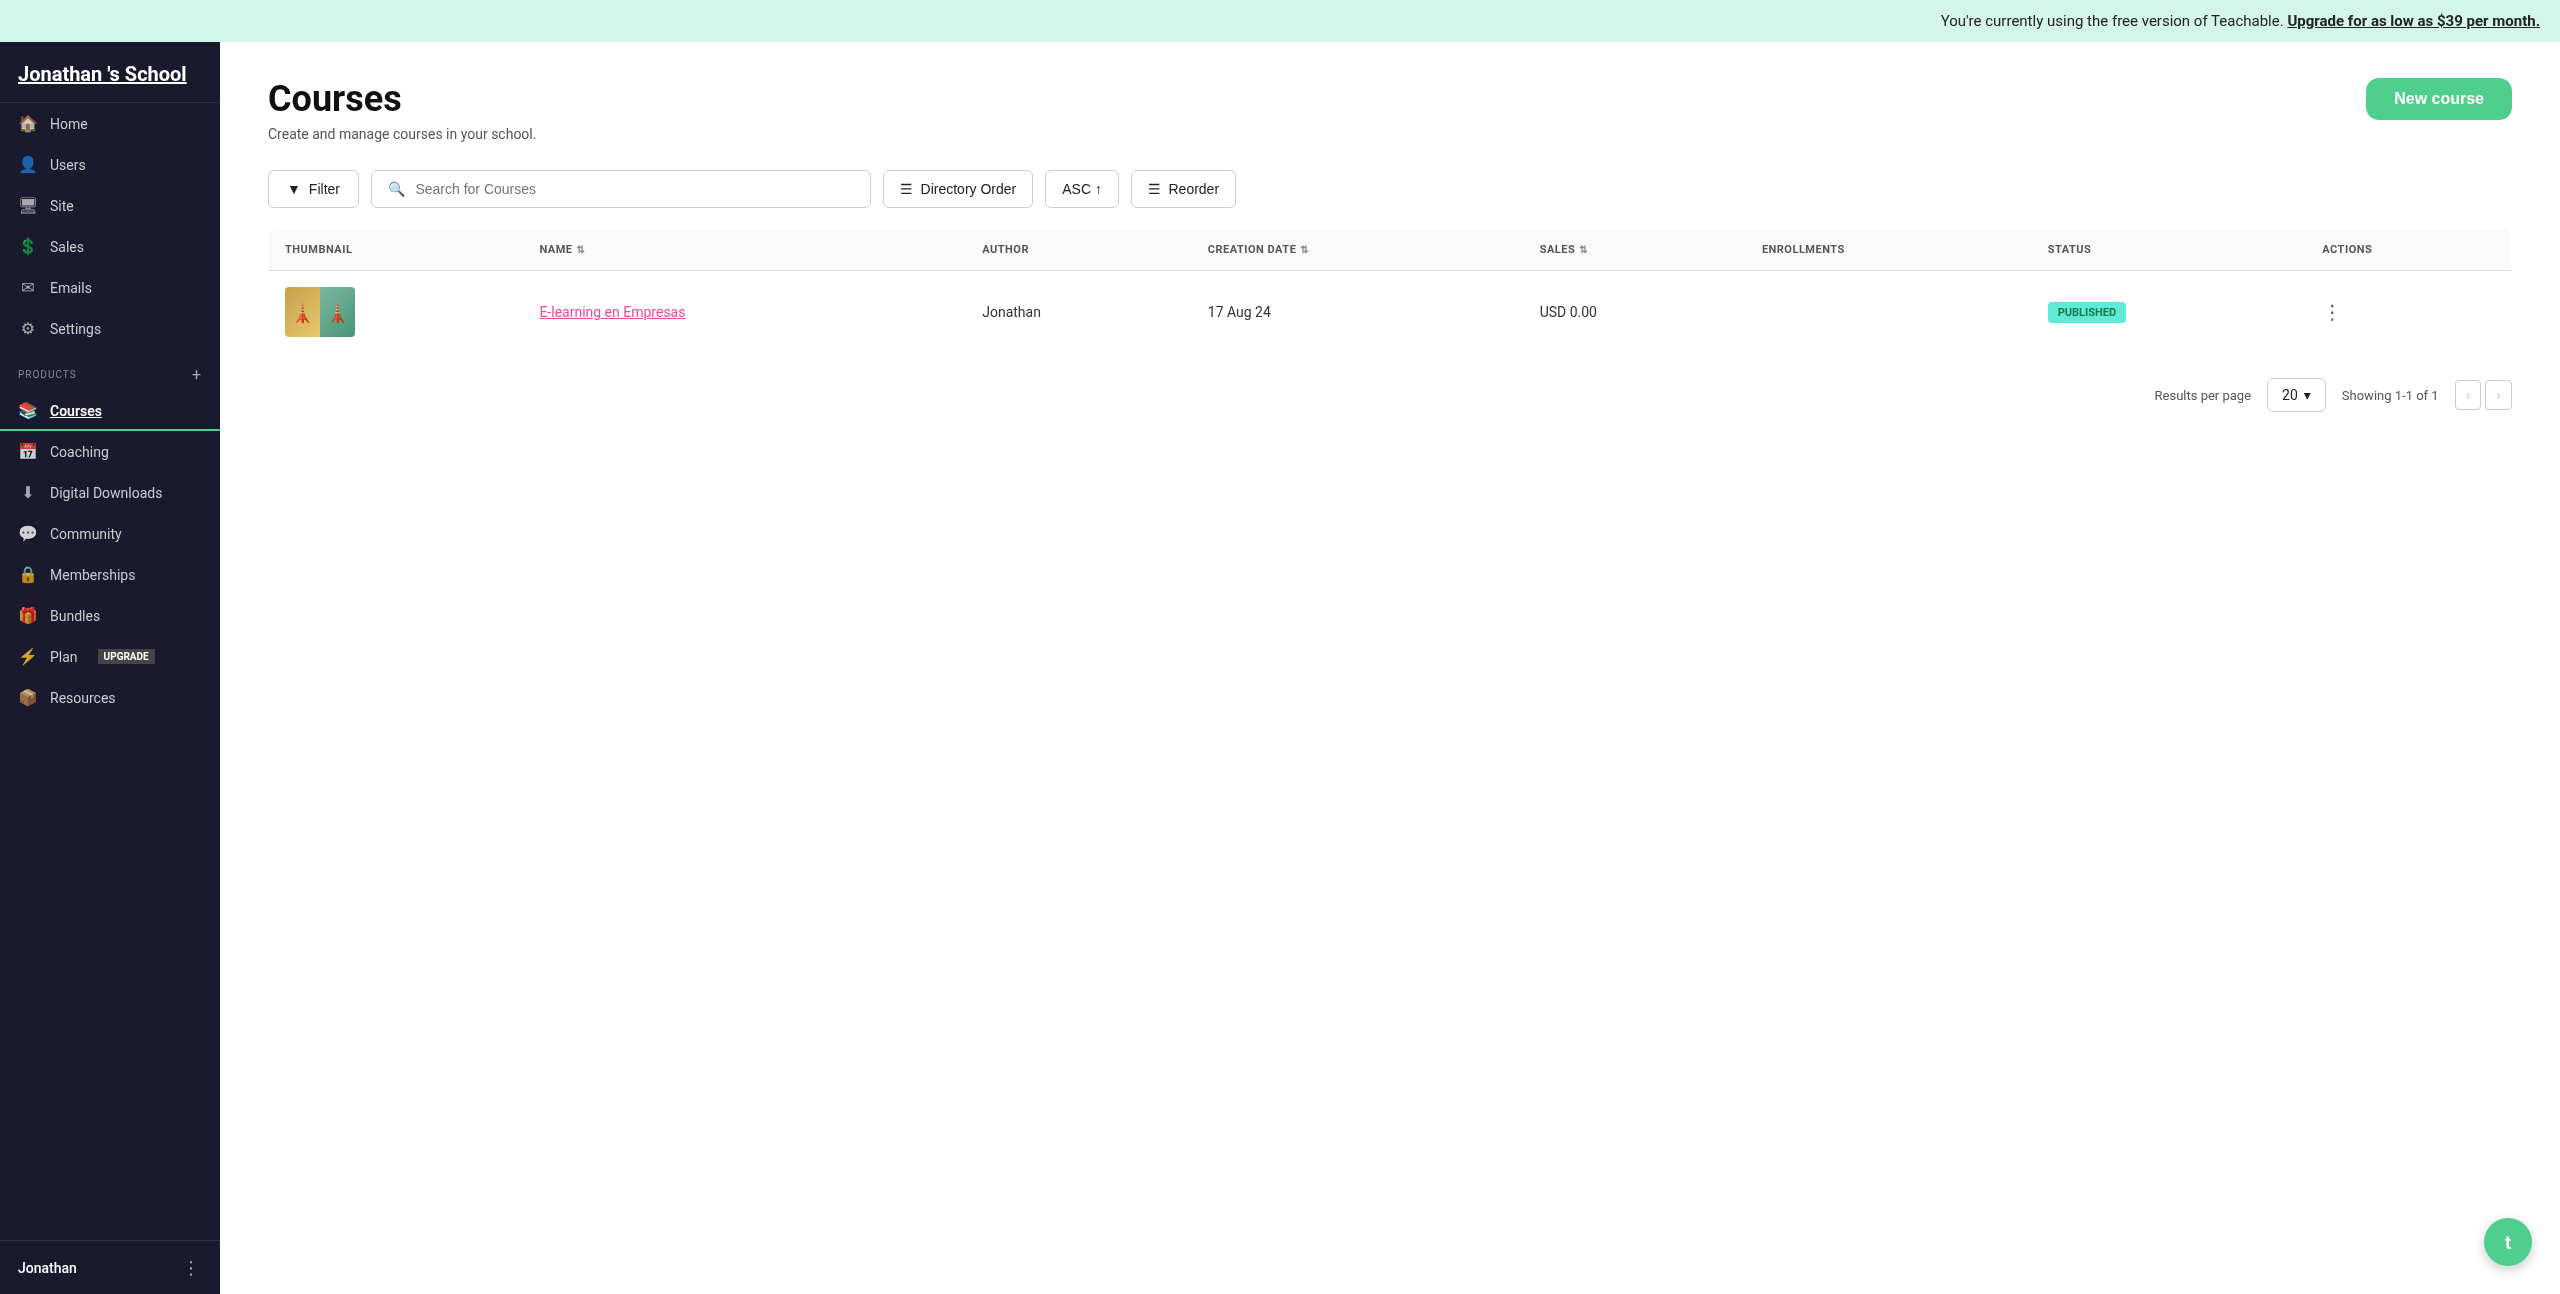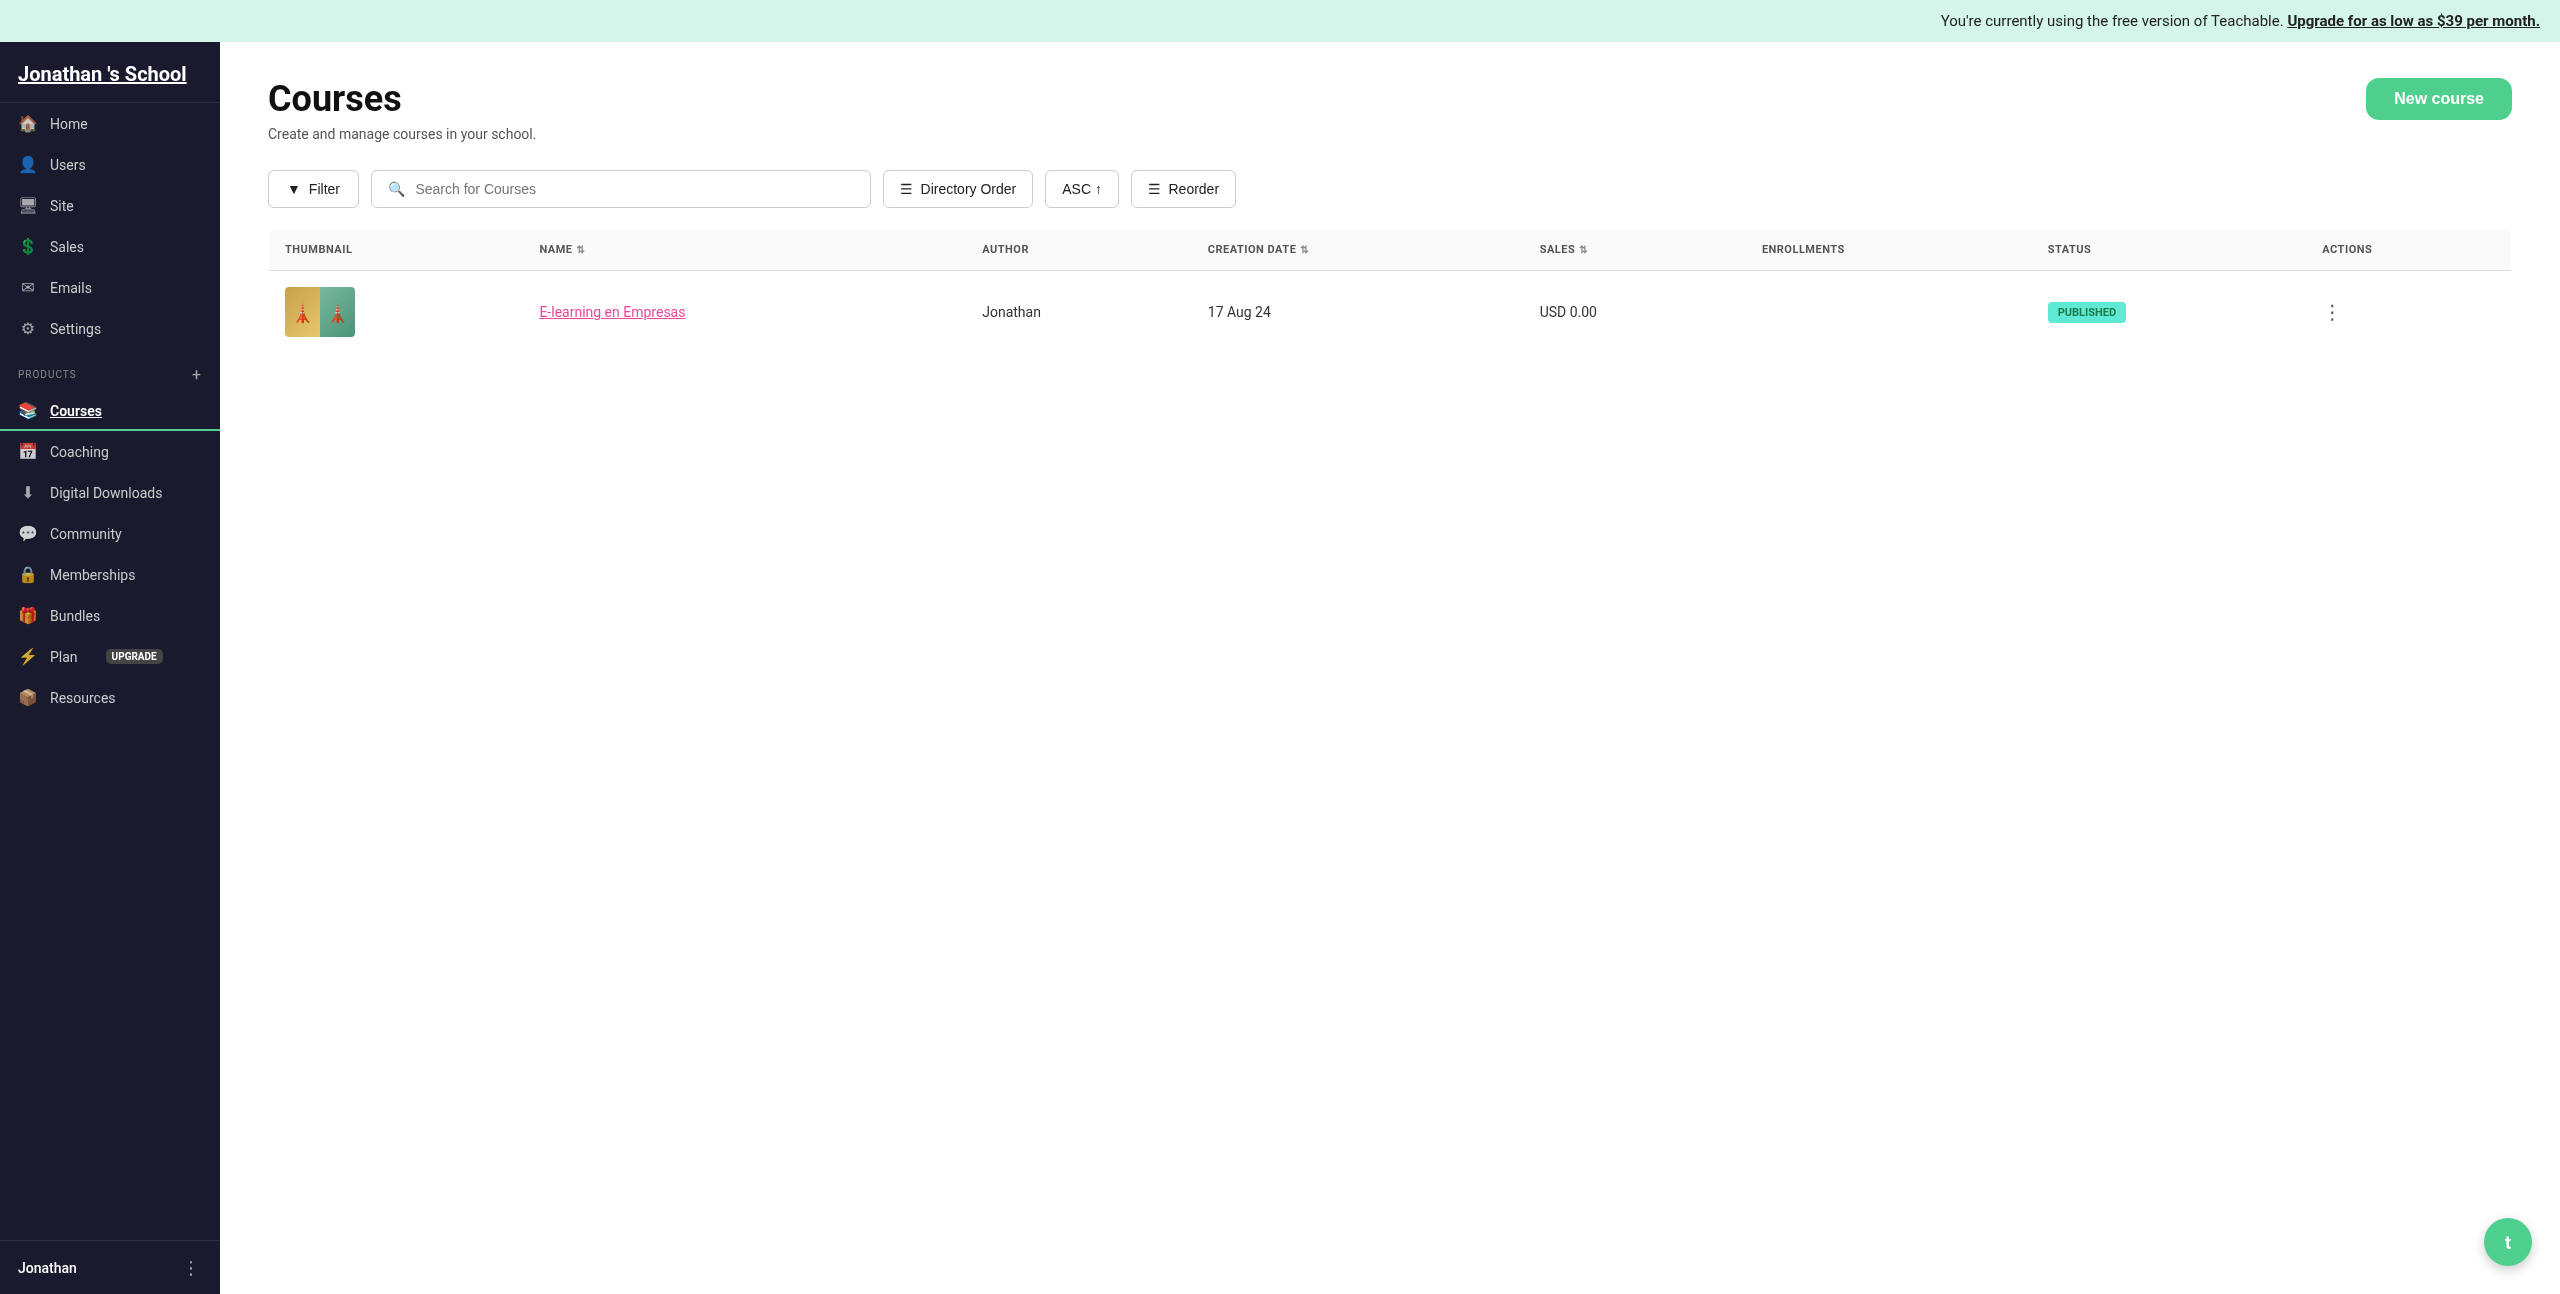--- a/index.html
+++ b/index.html
@@ -64,22 +64,22 @@
     .sidebar-nav-item.active .nav-icon { opacity: 1; }
     .sidebar-nav-item span.nav-label { font-weight: 400; }
     .sidebar-nav-item.active span.nav-label { font-weight: 600; color: #fff; text-decoration: underline; }
 
     .upgrade-badge {
       background: #444;
       color: #fff;
       font-size: 10px;
       font-weight: 700;
       padding: 2px 6px;
-      border-radius: 5px;
-      margin-left: 16px;
+      border-radius: 0;
+      margin-left: 8px;
       text-transform: uppercase;
     }
 
     .sidebar-footer {
       margin-top: auto;
       padding: 16px 18px;
       border-top: 1px solid rgba(255,255,255,0.1);
       display: flex;
       align-items: center;
       justify-content: space-between;
@@ -451,18 +451,30 @@
     <td>
       <span class="published-badge" style="background:#5eead4;color:#1a7a4a">PUBLISHED</span>
     </td>
     <td>
       <span class="actions-dots">⋮</span>
     </td>
   </tr>
         </tbody>
     </table>
 
+    <div class="pagination-bar">
+      <span class="results-label">Results per page</span>
+      <div class="per-page-select">
+        <span>20</span>
+        <span>▾</span>
+      </div>
+      <span class="showing-label">Showing 1-1 of 1</span>
+      <div class="page-nav">
+        <button class="page-nav-btn disabled">‹</button>
+        <button class="page-nav-btn disabled">›</button>
+      </div>
+    </div>
   </main>
 </div>
 
 <div class="float-btn">
   <span>t</span>
 </div>
 
 </body></html>

